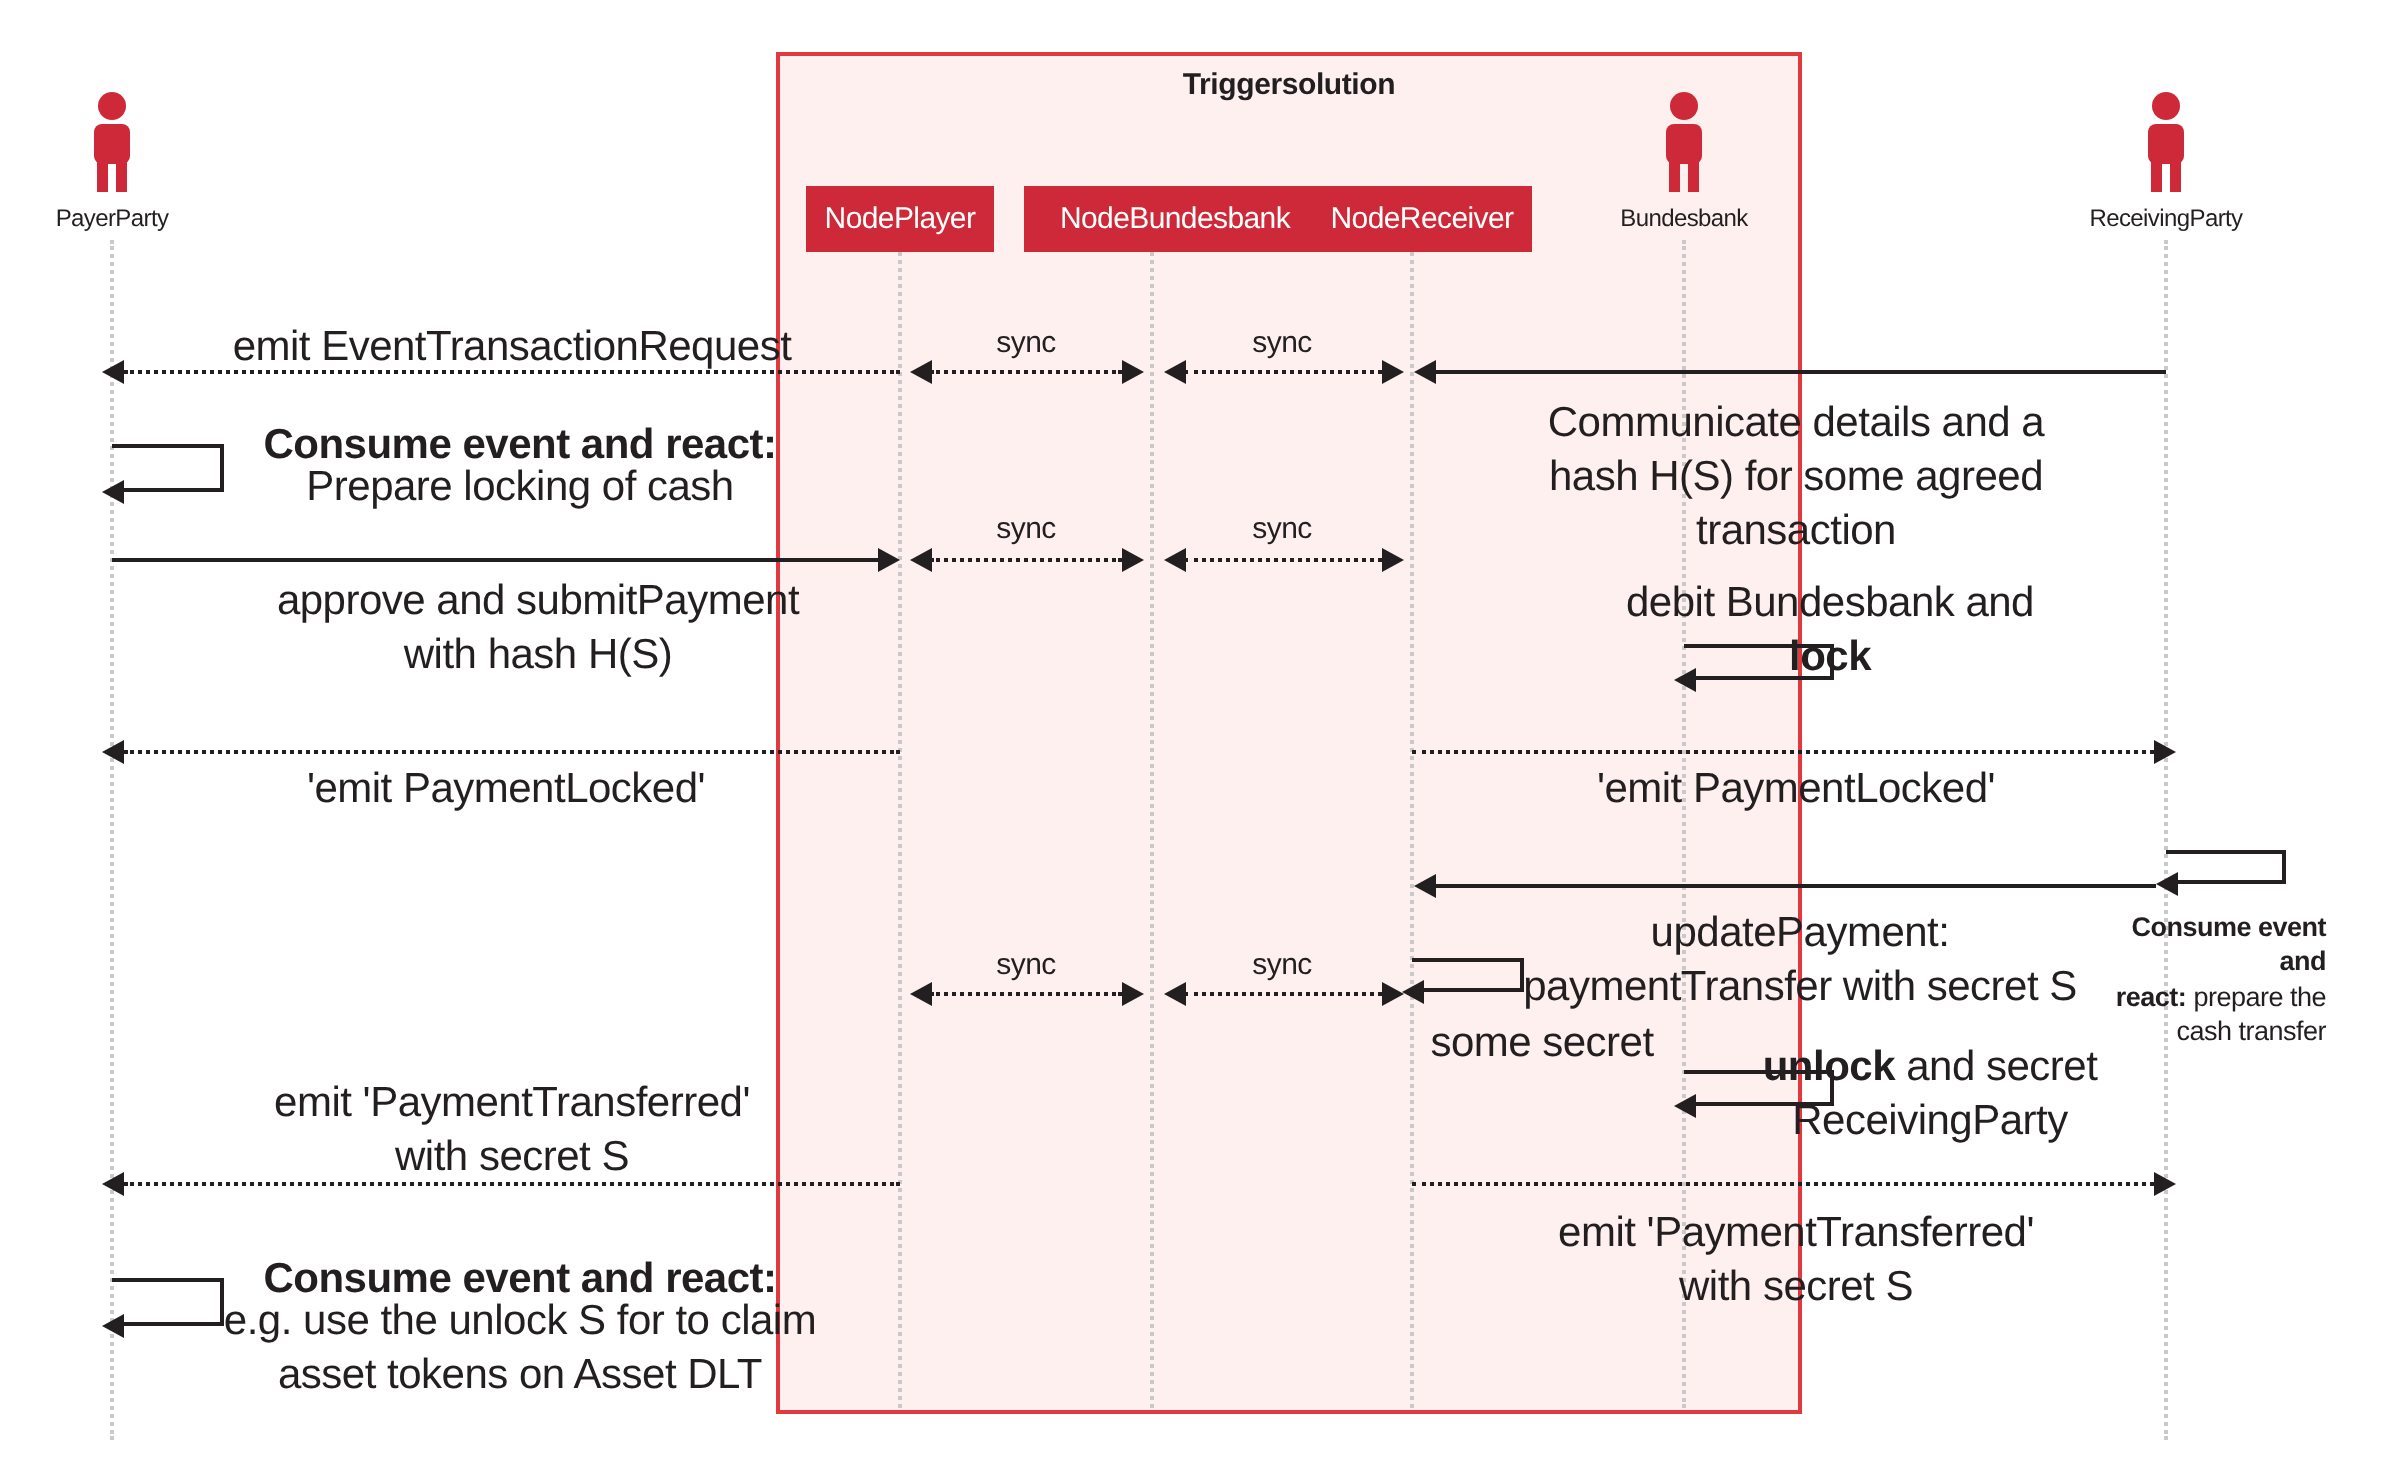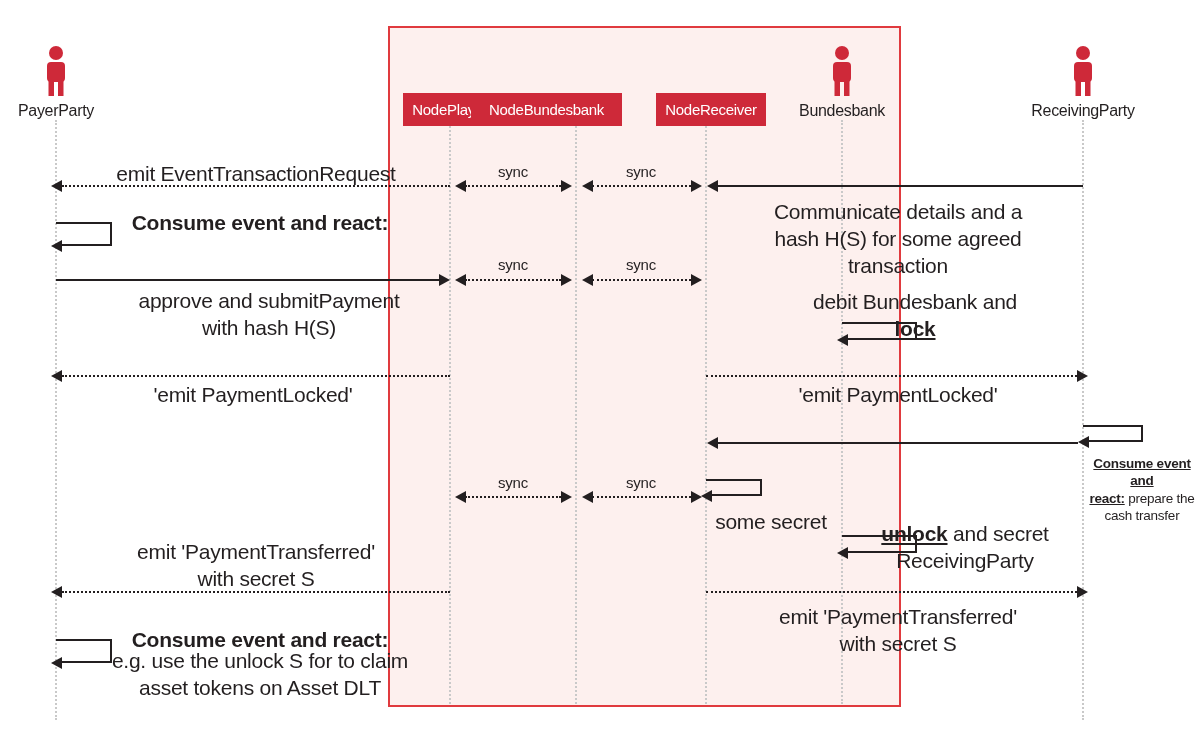--- a/index.html
+++ b/index.html
@@ -44,21 +44,21 @@
 
   
   .actor { position: absolute; }
   .actor svg { display: block; }
   .actor-label {
     position: absolute;
     top: 57px;
     left: 50%;
     transform: translateX(-50%);
     white-space: nowrap;
-    font-size: 16px;
+    font-size: 12px;
     color: #231f20;
     letter-spacing: -0.3px;
   }
 
   
   .nodebox {
     position: absolute;
     height: 33px;
     background: #ce2939;
     color: #ffffff;
@@ -105,36 +105,37 @@
   .label {
     position: absolute;
     font-size: 21px;
     color: #231f20;
     text-align: center;
     line-height: 1.28;
     letter-spacing: -0.25px;
     white-space: pre-line;
   }
   .label.small { font-size: 13.5px; }
-  .label b { font-weight: bold; text-decoration: underline; }
+  .label b { font-weight: bold; }
   .label.bold { font-weight: bold; }
   .sync-label {
     position: absolute;
     font-size: 15px;
     color: #231f20;
     text-align: center;
     letter-spacing: -0.25px;
   }
 </style>
 </head>
 <body>
 
 <div id="canvas">
 
   <div class="frame"></div>
+  <div class="frame-title">Triggersolution</div>
 
   <div class="lifeline" style="left:55px; top:120px; height:600px;"></div>
   <div class="lifeline" style="left:449px; top:126px; height:578px;"></div>
   <div class="lifeline" style="left:575px; top:126px; height:578px;"></div>
   <div class="lifeline" style="left:705px; top:126px; height:578px;"></div>
   <div class="lifeline" style="left:841px; top:120px; height:584px;"></div>
   <div class="lifeline" style="left:1082px; top:120px; height:600px;"></div>
 
   <div class="actor" style="left:38px; top:45px; width:36px; height:52px;">
     <svg width="36" height="52" viewBox="0 0 36 52">
@@ -160,21 +161,21 @@
     <svg width="36" height="52" viewBox="0 0 36 52">
       <circle cx="18" cy="8" r="7" fill="#ce2939"></circle>
       <rect x="9" y="17" width="18" height="20" rx="4" fill="#ce2939"></rect>
       <rect x="10.5" y="33" width="5.5" height="18" fill="#ce2939"></rect>
       <rect x="20" y="33" width="5.5" height="18" fill="#ce2939"></rect>
     </svg>
     <div class="actor-label">ReceivingParty</div>
   </div>
 
   <div class="nodebox" style="left:403px; top:93px; width:94px;">NodePlayer</div>
-  <div class="nodebox" style="left:471px; top:93px; width:151px;">NodeBundesbank</div>
+  <div class="nodebox" style="left:512px; top:93px; width:151px;">NodeBundesbank</div>
   <div class="nodebox" style="left:656px; top:93px; width:110px;">NodeReceiver</div>
 
   <div class="msg dotted" style="left:62px; top:185px; width:388px;"></div>
   <div class="arrowhead left" style="left:51px; top:180px;"></div>
   <div class="label" style="left:56px; top:161px; width:400px;">emit EventTransactionRequest</div>
 
   <div class="msg dotted" style="left:465px; top:185px; width:96px;"></div>
   <div class="arrowhead left" style="left:455px; top:180px;"></div>
   <div class="arrowhead right" style="left:561px; top:180px;"></div>
   <div class="sync-label" style="left:483px; top:163px; width:60px;">sync</div>
@@ -190,20 +191,21 @@
 hash H(S) for some agreed
 transaction</div>
 
   <div class="selfloop" style="left:56px; top:222px; width:56px; height:24px;">
     <div class="lbar" style="width:56px;"></div>
     <div class="rbar" style="height:24px;"></div>
     <div class="bbar" style="width:56px;"></div>
   </div>
   <div class="arrowhead left" style="left:51px; top:240px;"></div>
   <div class="label bold" style="left:120px; top:210px; width:280px;">Consume event and react:</div>
+  <div class="label" style="left:120px; top:231px; width:280px;">Prepare locking of cash</div>
 
   <div class="msg solid" style="left:56px; top:279px; width:383px;"></div>
   <div class="arrowhead right" style="left:439px; top:274px;"></div>
   <div class="label" style="left:109px; top:288px; width:320px;">approve and submitPayment
 with hash H(S)</div>
 
   <div class="msg dotted" style="left:465px; top:279px; width:96px;"></div>
   <div class="arrowhead left" style="left:455px; top:274px;"></div>
   <div class="arrowhead right" style="left:561px; top:274px;"></div>
   <div class="sync-label" style="left:483px; top:256px; width:60px;">sync</div>
@@ -224,28 +226,30 @@
   <div class="msg dotted" style="left:62px; top:375px; width:388px;"></div>
   <div class="arrowhead left" style="left:51px; top:370px;"></div>
   <div class="label" style="left:113px; top:382px; width:280px;">'emit PaymentLocked'</div>
 
   <div class="msg dotted" style="left:706px; top:375px; width:371px;"></div>
   <div class="arrowhead right" style="left:1077px; top:370px;"></div>
   <div class="label" style="left:758px; top:382px; width:280px;">'emit PaymentLocked'</div>
 
   <div class="msg solid" style="left:718px; top:442px; width:360px;"></div>
   <div class="arrowhead left" style="left:707px; top:437px;"></div>
+  <div class="label" style="left:750px; top:454px; width:300px;">updatePayment:
+paymentTransfer with secret S</div>
 
   <div class="selfloop" style="left:1083px; top:425px; width:60px; height:17px;">
     <div class="lbar" style="width:60px;"></div>
     <div class="rbar" style="height:17px;"></div>
     <div class="bbar" style="width:60px;"></div>
   </div>
   <div class="arrowhead left" style="left:1078px; top:436px;"></div>
-  <div class="label small" style="left:1086px; top:455px; width:112px;"><b>Consume event and
+  <div class="label small" style="left:1051px; top:455px; width:112px;text-align:right;"><b>Consume event and
 react:</b> <span>prepare the cash transfer</span></div>
 
   <div class="msg dotted" style="left:465px; top:496px; width:96px;"></div>
   <div class="arrowhead left" style="left:455px; top:491px;"></div>
   <div class="arrowhead right" style="left:561px; top:491px;"></div>
   <div class="sync-label" style="left:483px; top:474px; width:60px;">sync</div>
 
   <div class="msg dotted" style="left:592px; top:496px; width:99px;"></div>
   <div class="arrowhead left" style="left:582px; top:491px;"></div>
   <div class="arrowhead right" style="left:691px; top:491px;"></div>

